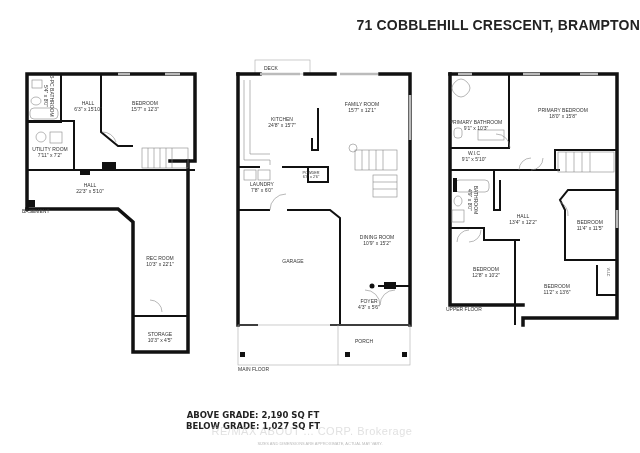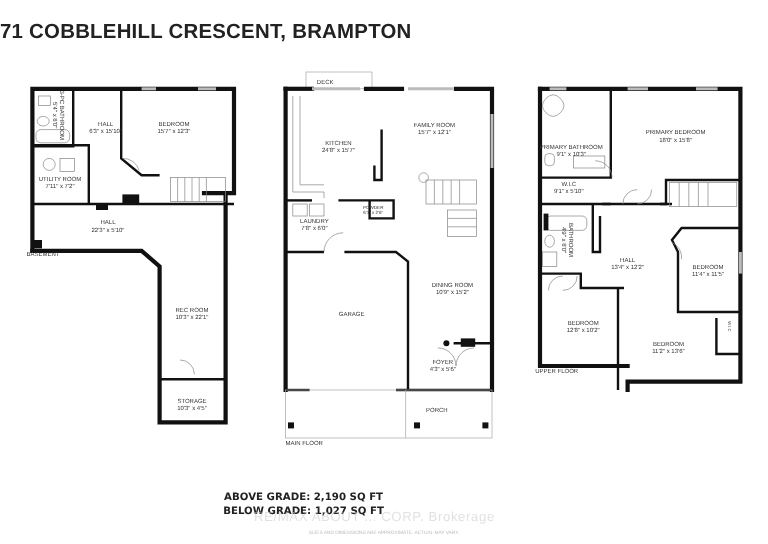--- a/index.html
+++ b/index.html
@@ -1,17 +1,17 @@
 <!DOCTYPE html>
 <html><head>
 <meta charset="utf-8">
 <style>
   html,body{margin:0;padding:0;background:#fff;}
   body{width:640px;height:453px;position:relative;overflow:hidden;font-family:"Liberation Sans",sans-serif;color:#222;}
-  .title{position:absolute;top:17px;left:0;width:640px;text-align:left;font-weight:bold;font-size:17px;letter-spacing:0.2px;}
+  .title{position:absolute;top:17px;left:0;width:640px;text-align:right;font-weight:bold;font-size:14px;letter-spacing:0.2px;}
   svg{position:absolute;left:0;top:0;}
   .lbl{font-family:"Liberation Sans",sans-serif;font-size:5px;fill:#333;text-anchor:middle;}
   .flr{font-family:"Liberation Sans",sans-serif;font-size:5px;fill:#333;}
   .w{stroke:#111;stroke-width:3.5;fill:none;stroke-linecap:square;}
   .t{stroke:#111;stroke-width:2;fill:none;}
   .th{stroke:#888;stroke-width:0.6;fill:none;}
   .win{stroke:#bbb;stroke-width:2.5;}
   .totals{position:absolute;top:410px;left:0;width:506px;text-align:center;font-family:"DejaVu Sans",sans-serif;font-weight:bold;font-size:8.5px;line-height:11px;}
   .wm{position:absolute;top:425px;left:0;width:624px;text-align:center;font-size:11px;color:rgba(200,200,200,0.55);letter-spacing:0.5px;}
   .disc{position:absolute;top:441px;left:0;width:640px;text-align:center;font-size:4px;color:#bbb;}

